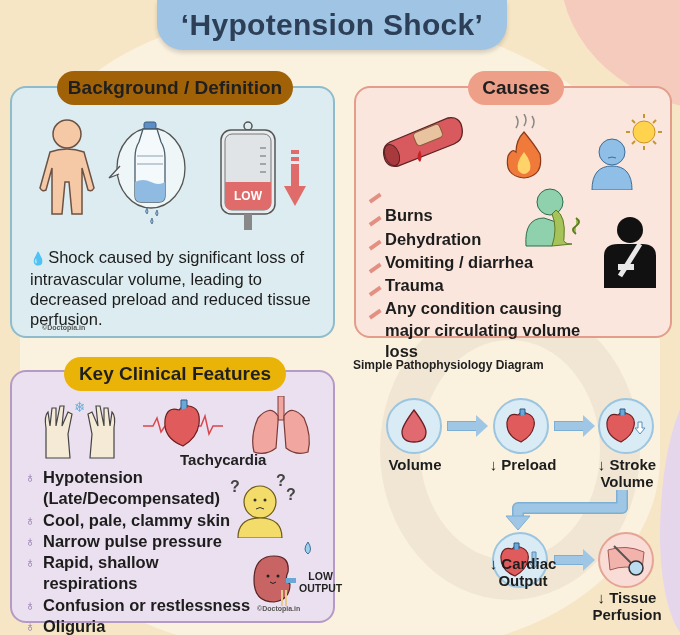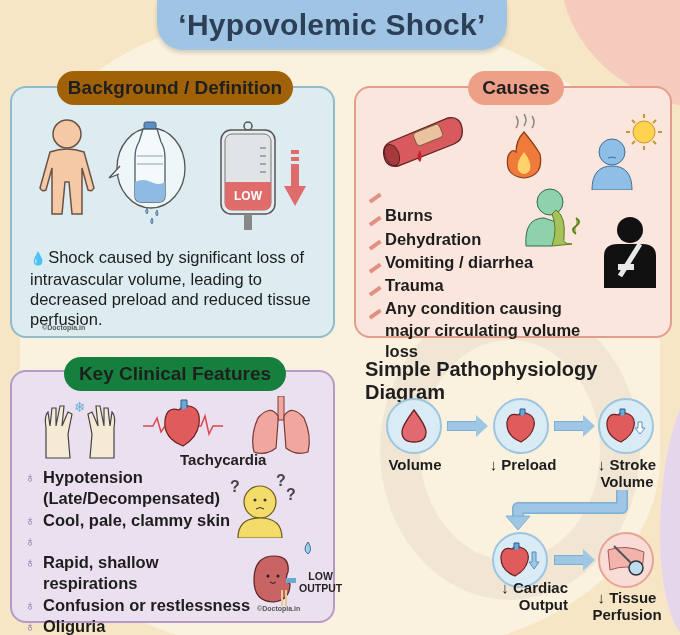--- a/index.html
+++ b/index.html
@@ -52,41 +52,41 @@
     left: 10px; top: 370px; width: 325px; height: 253px;
     background: #ebe0ef; border-color: #b69ac6;
   }
   .header-pill {
     position: absolute; height: 34px; border-radius: 17px;
     display: flex; align-items: center; justify-content: center;
     font-weight: bold; font-size: 19px; color: #1f1f1f;
   }
   .hp-bg { left: 57px; top: 71px; width: 236px; background: #a16207; }
   .hp-causes { left: 468px; top: 71px; width: 96px; background: #ee9f88; }
-  .hp-features { left: 64px; top: 357px; width: 222px; background: #15803d; }
+  .hp-features { left: 64px; top: 357px; width: 222px; background: #eab308; }
 
   .text-block { position: absolute; font-weight: normal; font-size: 16.5px; line-height: 20px; color: #1d1d1d; }
   .bg-def { left: 30px; top: 247px; width: 290px; }
   .bg-def .drop { color: #6aa8d8; font-size: 13px; margin-right: 2px; }
   .watermark { position: absolute; font-size: 7px; color: #555; font-weight: bold; }
   .wm1 { left: 42px; top: 324px; }
   .wm2 { left: 257px; top: 605px; }
 
   .list { position: absolute; list-style: none; }
   .list li { font-weight: bold; font-size: 16.5px; line-height: 21.3px; color: #1d1d1d; display: flex; align-items: flex-start; }
   .list li .bullet { display: inline-block; width: 18px; flex: none; }
   .causes-list { left: 367px; top: 182px; width: 240px; }
   .causes-list .bullet { color: #e28f84; font-size: 13px; transform: rotate(-35deg); margin-top: 2px; }
   .features-list { left: 25px; top: 467px; width: 230px; }
   .features-list .bullet { color: #8a6ea8; font-size: 14px; }
 
   .small-label { position: absolute; font-weight: bold; font-size: 15px; color: #222; }
 
   .diagram-title {
-    position: absolute; left: 365px; top: 358px; font-weight: bold; font-size: 20px; color: #1f1f1f;
+    position: absolute; left: 353px; top: 358px; font-weight: bold; font-size: 12px; color: #1f1f1f;
   }
   .node {
     position: absolute; width: 56px; height: 56px; border-radius: 50%;
     background: #d9ebf5; border: 2px solid #9cc5df;
     display: flex; align-items: center; justify-content: center;
   }
   .node.pink { background: #f9dcd6; border-color: #e6a494; }
   .node-label {
     position: absolute; text-align: center; font-weight: bold; font-size: 15px; line-height: 17px; color: #1d1d1d;
   }
@@ -101,21 +101,21 @@
 </style>
 </head>
 <body>
 
 <div class="bg-blob-cream"></div>
 <div class="bg-blob-pink"></div>
 <div class="bg-blob-purple"></div>
 <div class="bg-ring"></div>
 
 <div class="title-pill">
-  <span>‘Hypovolemic Shock’</span>
+  <span>‘Hypotension Shock’</span>
 </div>
 
 <div class="panel panel-bg"></div>
 <div class="header-pill hp-bg">Background / Definition</div>
 
 <div style="position:absolute;left:36px;top:118px;">
   <svg width="62" height="100" viewBox="0 0 62 100">
     <circle cx="31" cy="16" r="14" fill="#f6c9a6" stroke="#6b5244" stroke-width="1.5"></circle>
     <path d="M14 34 Q31 28 48 34 L58 70 Q56 74 52 72 L46 50 L46 96 L36 96 L33 64 L29 64 L26 96 L16 96 L16 50 L10 72 Q6 74 4 70 Z" fill="#f6c9a6" stroke="#6b5244" stroke-width="1.5"></path>
   </svg>
@@ -274,20 +274,21 @@
   <li>
       <span class="bullet">♁</span>
       <span>Hypotension (Late/Decompensated)</span>
     </li>
   <li>
       <span class="bullet">♁</span>
       <span>Cool, pale, clammy skin</span>
     </li>
   <li>
       <span class="bullet">♁</span>
+      <span>Narrow pulse pressure</span>
     </li>
   <li>
       <span class="bullet">♁</span>
       <span>Rapid, shallow respirations</span>
     </li>
   <li style="white-space:nowrap;">
       <span class="bullet">♁</span>
       <span>Confusion or restlessness</span>
     </li>
   <li>
@@ -376,20 +377,20 @@
 </div>
 <div class="arrow-h" style="left:554px;top:555px;width:30px;"></div>
 <div class="node pink" style="left:598px;top:532px;">
   <svg width="40" height="36" viewBox="0 0 40 36">
       <path d="M2 8 Q20 2 38 10 L36 28 Q20 22 4 28z" fill="#f3b3ad" stroke="#a05a55"></path>
       <line x1="8" y1="4" x2="26" y2="22" stroke="#555" stroke-width="2"></line>
       <circle cx="30" cy="26" r="7" fill="#bcdcef" stroke="#333" stroke-width="1.5"></circle>
     </svg>
 </div>
 
-<div class="node-label" style="left:478px;top:579px;width:90px;text-align:right;">
+<div class="node-label" style="left:478px;top:555px;width:90px;">
   <div>↓ Cardiac</div>
   <div>Output</div>
 </div>
 <div class="node-label" style="left:582px;top:589px;width:90px;">
   <div>↓ Tissue</div>
   <div>Perfusion</div>
 </div>
 
 </body></html>

